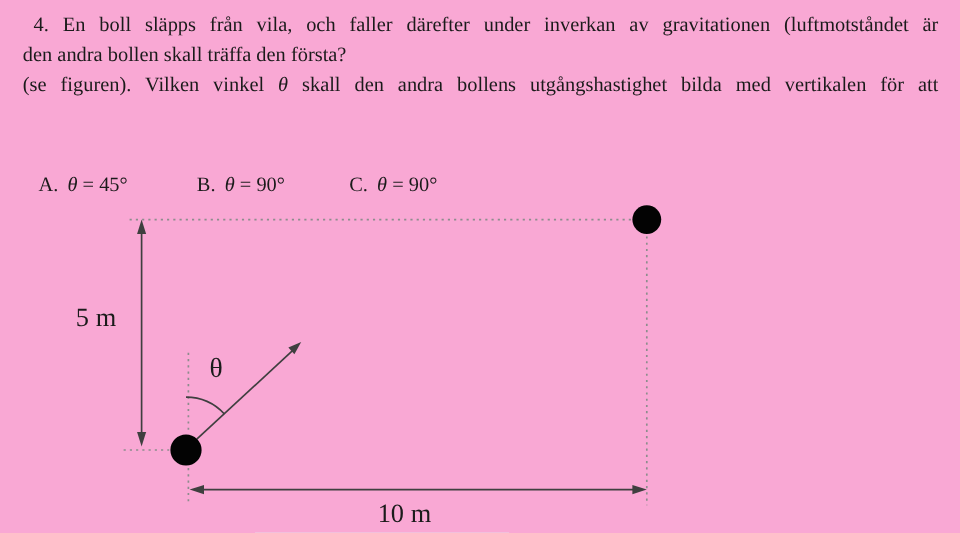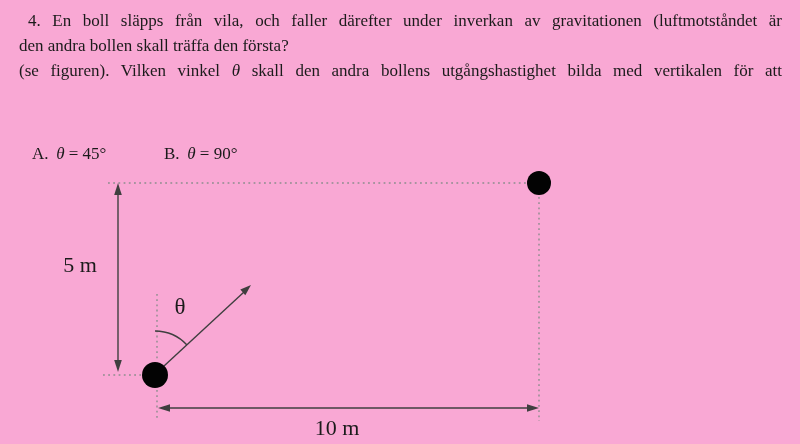--- a/index.html
+++ b/index.html
@@ -38,20 +38,21 @@
 
   <div class="text-block">
     <div class="line l1">4. En boll släpps från vila, och faller därefter under inverkan av gravitationen (luftmotståndet är</div>
     <div class="line last">den andra bollen skall träffa den första?</div>
     <div class="line"><span>(se figuren). Vilken vinkel </span><i class="mvar">θ</i><span> skall den andra bollens utgångshastighet bilda med vertikalen för att</span></div>
   </div>
 
   <div class="options">
     <span class="opt" style="left:28px"><span class="opt-letter">A.</span><i class="mvar">θ</i><span> = 45°</span></span>
     <span class="opt" style="left:160px"><span class="opt-letter">B.</span><i class="mvar">θ</i><span> = 90°</span></span>
+    <span class="opt" style="left:287px"><span class="opt-letter">C.</span><i class="mvar">θ</i><span> = 90°</span></span>
   </div>
 
   <svg class="figure" width="600" height="280" viewBox="0 0 600 280">
 
     <line class="dotted" x1="108" y1="19" x2="526" y2="19"></line>
     <line class="dotted" x1="539" y1="33" x2="539" y2="257"></line>
     <line class="dotted" x1="103" y1="211" x2="141" y2="211"></line>
     <line class="dotted" x1="157" y1="130" x2="157" y2="196"></line>
     <line class="dotted" x1="157" y1="226" x2="157" y2="257"></line>
 

